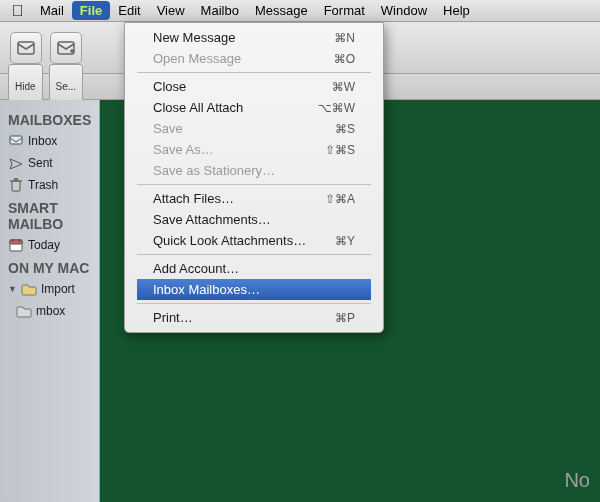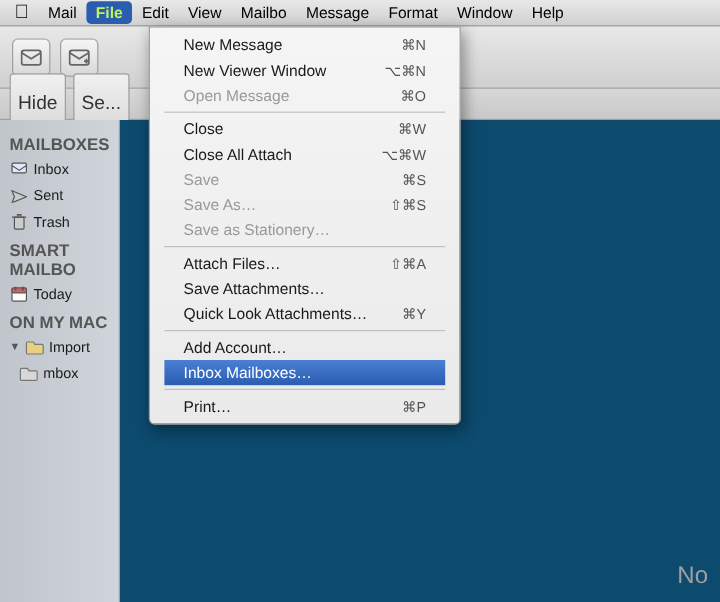--- a/index.html
+++ b/index.html
@@ -79,21 +79,21 @@
     .secondary-toolbar {
       height: 26px;
       background: linear-gradient(to bottom, #d8d8d8 0%, #c8c8c8 100%);
       border-bottom: 1px solid #a0a0a0;
       display: flex;
       align-items: center;
       padding: 0 8px;
       gap: 6px;
     }
     .sec-btn {
-      font-size: 16px;
+      font-size: 10px;
       color: #333;
       padding: 16px 6px;
       background: linear-gradient(to bottom, #f0f0f0, #d8d8d8);
       border: 1px solid #a0a0a0;
       border-radius: 3px;
       cursor: pointer;
     }
 
     
     .content-area {
@@ -133,21 +133,21 @@
       justify-content: center;
       flex-shrink: 0;
     }
     .sidebar-item.sub {
       padding-left: 16px;
     }
 
     
     .main-content {
       flex: 1;
-      background: #0c4a6e;
+      background: #14532d;
       position: relative;
       display: flex;
       align-items: flex-end;
       justify-content: flex-end;
       padding: 10px;
     }
     .no-text {
       color: #a0a0a0;
       font-size: 20px;
       font-weight: 300;
@@ -325,24 +325,20 @@
   </div>
 </div>
 
 <div class="dropdown-overlay">
   <div class="dropdown-menu">
 
     <div class="menu-item">
       <span class="item-label">New Message</span>
       <span class="shortcut">⌘N</span>
     </div>
-    <div class="menu-item">
-      <span class="item-label">New Viewer Window</span>
-      <span class="shortcut">⌥⌘N</span>
-    </div>
     <div class="menu-item disabled">
       <span class="item-label">Open Message</span>
       <span class="shortcut">⌘O</span>
     </div>
 
     <div class="menu-separator"></div>
 
     <div class="menu-item">
       <span class="item-label">Close</span>
       <span class="shortcut">⌘W</span>

